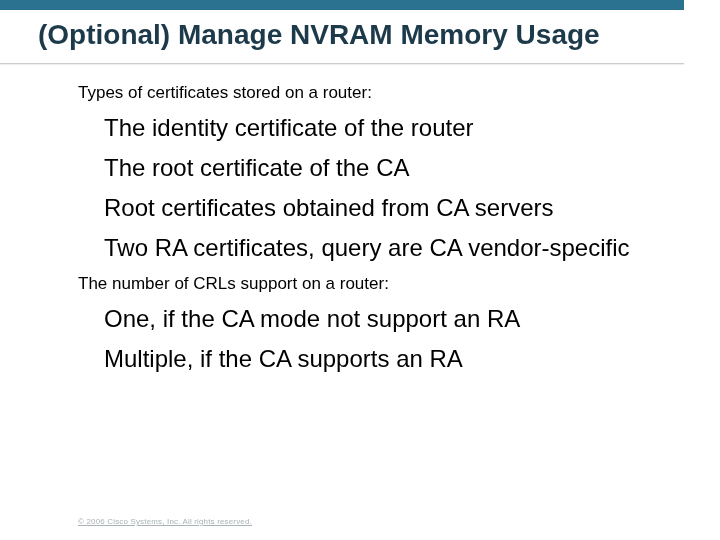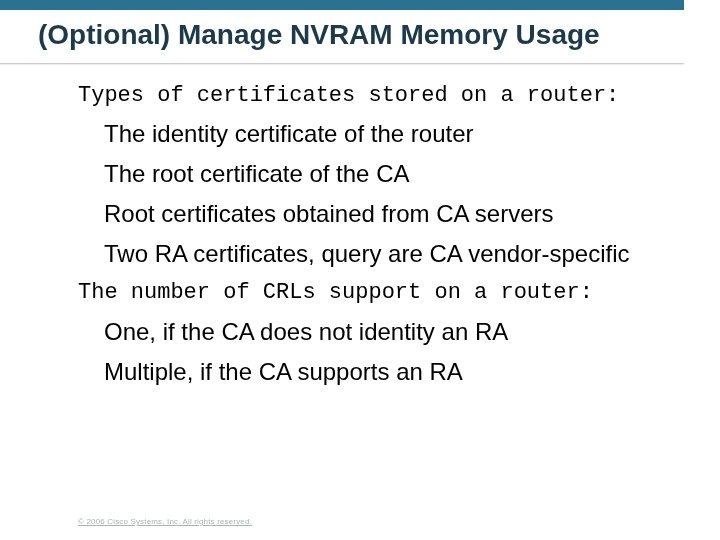--- a/index.html
+++ b/index.html
@@ -3,21 +3,21 @@
 <meta charset="utf-8">
 <style>
   * { margin: 0; padding: 0; box-sizing: border-box; }
   html, body { width: 720px; height: 540px; font-family: Arial, Helvetica, sans-serif; background: #fff; }
   .slide { width: 684px; height: 540px; position: relative; background: #fff; }
   .top-band { width: 100%; height: 10px; background: #2b7290; }
   .title-wrap { padding: 10px 38px 8px 38px; }
   .title { font-size: 28px; font-weight: 700; color: #1c3a4a; line-height: 1.1; }
   .rule { border: none; height: 1px; background: #ccc; margin: 4px 0 0 0; box-shadow: 0 1px 0 #eee; }
   .body { padding: 18px 38px 0 78px; color: #000; }
-  .lvl1 { font-size: 22px; margin-bottom: 10px; line-height: 1.25; font-family: Liberation Mono, monospace; }
+  .lvl1 { font-size: 17px; margin-bottom: 10px; line-height: 1.25; }
   .lvl2 { font-size: 24px; margin-bottom: 10px; margin-left: 26px; line-height: 1.25; }
   .gap { height: 18px; }
   .bold { font-weight: 700; }
   .footer { position: absolute; left: 78px; bottom: 14px; font-size: 8px; color: #a9b3b7; letter-spacing: 0.02em; text-decoration: underline; }
 </style>
 </head>
 <body>
 
 <div class="slide">
   <div class="top-band"></div>
@@ -28,21 +28,21 @@
   <hr class="rule">
 
   <div class="body">
     <div class="lvl1">Types of certificates stored on a router:</div>
     <div class="lvl2">The identity certificate of the router</div>
     <div class="lvl2">The root certificate of the CA</div>
     <div class="lvl2">Root certificates obtained from CA servers</div>
     <div class="lvl2">Two RA certificates, query are CA vendor-specific</div>
 
     <div class="lvl1">The number of CRLs support on a router:</div>
-    <div class="lvl2">One, if the CA does not identity an RA</div>
+    <div class="lvl2">One, if the CA mode not support an RA</div>
     <div class="lvl2">Multiple, if the CA supports an RA</div>
 
     <div class="gap"></div>
 
   </div>
 
   <div class="footer">© 2006 Cisco Systems, Inc. All rights reserved.</div>
 </div>
 
 </body></html>

